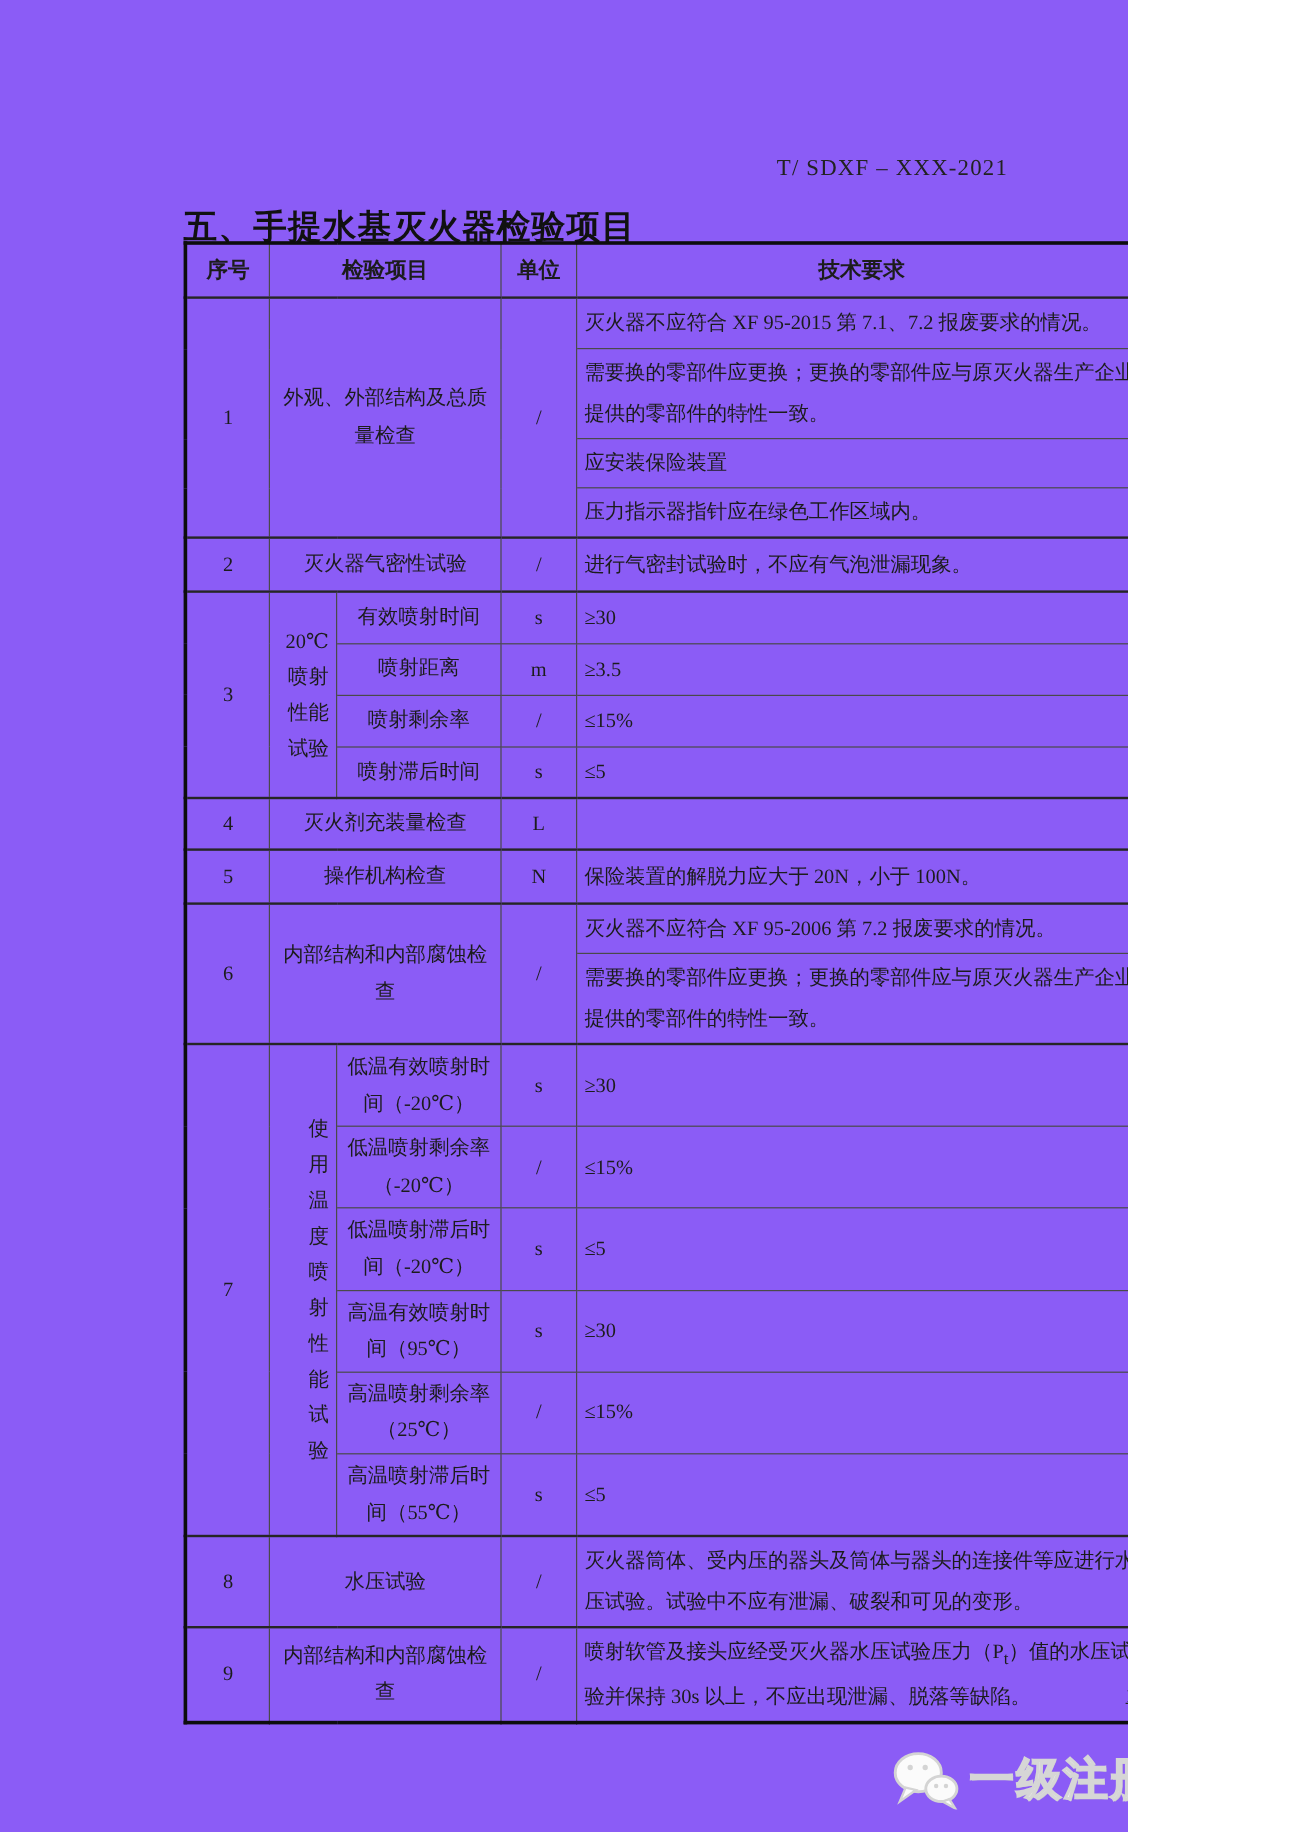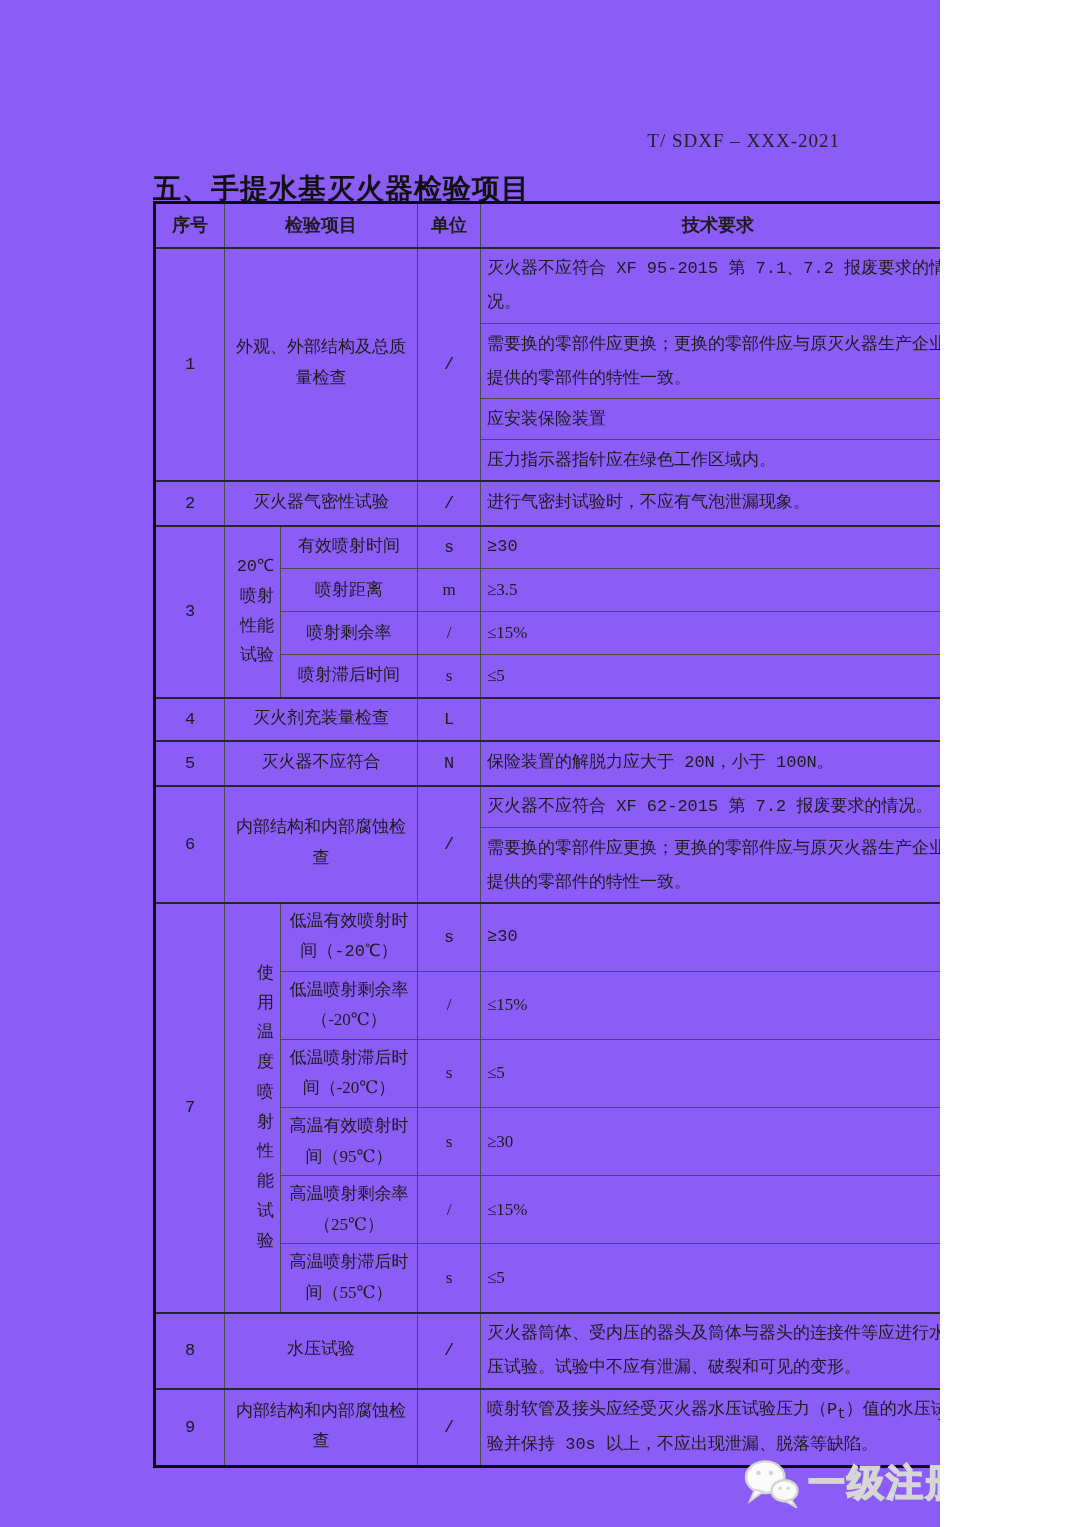--- a/index.html
+++ b/index.html
@@ -16,21 +16,21 @@
   }
   table.spec-table{
     position:absolute;left:153px;top:201px;width:802px;
     border-collapse:collapse;table-layout:fixed;
     border:3px solid #0d0d0d;
   }
   table.spec-table td{
     border:1px solid #4a4a4a;vertical-align:middle;padding:3px 6px;
     font-size:17px;color:#1c1c1c;overflow:hidden;
   }
-  tr.grp > td{border-top:2px solid #262626;font-family:Liberation Mono, monospace;}
+  tr.grp > td{border-top:2px solid #262626;}
   tr.hdr > td{border-bottom:2px solid #262626;font-weight:bold;font-size:18px;text-align:center;margin-top:12px;}
   td.c-no,td.c-unit{text-align:center;}
   td.c-item{text-align:center;line-height:1.8;}
   td.c-group{
     text-align:right;white-space:pre-line;line-height:1.75;padding:3px 2px;
   }
   td.c-req{
     text-align:left;padding:6px 10px 6px 13px;font-size:16px;line-height:2;
   }
   .rh37{height:37px}.rh38{height:38px}.rh43{height:43px}
@@ -135,30 +135,30 @@
 
     <tr class="grp rh43">
       <td class="c-no">4</td>
       <td class="c-item" colspan="2">灭火剂充装量检查</td>
       <td class="c-unit">L</td>
       <td class="c-req"></td>
     </tr>
 
     <tr class="grp rh45">
       <td class="c-no">5</td>
-      <td class="c-item" colspan="2">灭火器不应符合</td>
+      <td class="c-item" colspan="2">操作机构检查</td>
       <td class="c-unit">N</td>
       <td class="c-req">保险装置的解脱力应大于 20N，小于 100N。</td>
     </tr>
 
     <tr class="grp rh38">
       <td class="c-no" rowspan="2">6</td>
       <td class="c-item" rowspan="2" colspan="2">内部结构和内部腐蚀检查</td>
       <td class="c-unit" rowspan="2">/</td>
-      <td class="c-req">灭火器不应符合 XF 62-2015 第 7.2 报废要求的情况。</td>
+      <td class="c-req">灭火器不应符合 XF 95-2006 第 7.2 报废要求的情况。</td>
     </tr>
     <tr class="rh70">
       <td class="c-req">需要换的零部件应更换；更换的零部件应与原灭火器生产企业提供的零部件的特性一致。</td>
     </tr>
 
     <tr class="grp rh58">
       <td class="c-no" rowspan="6">7</td>
       <td class="c-group" rowspan="6">使
 用
 温

